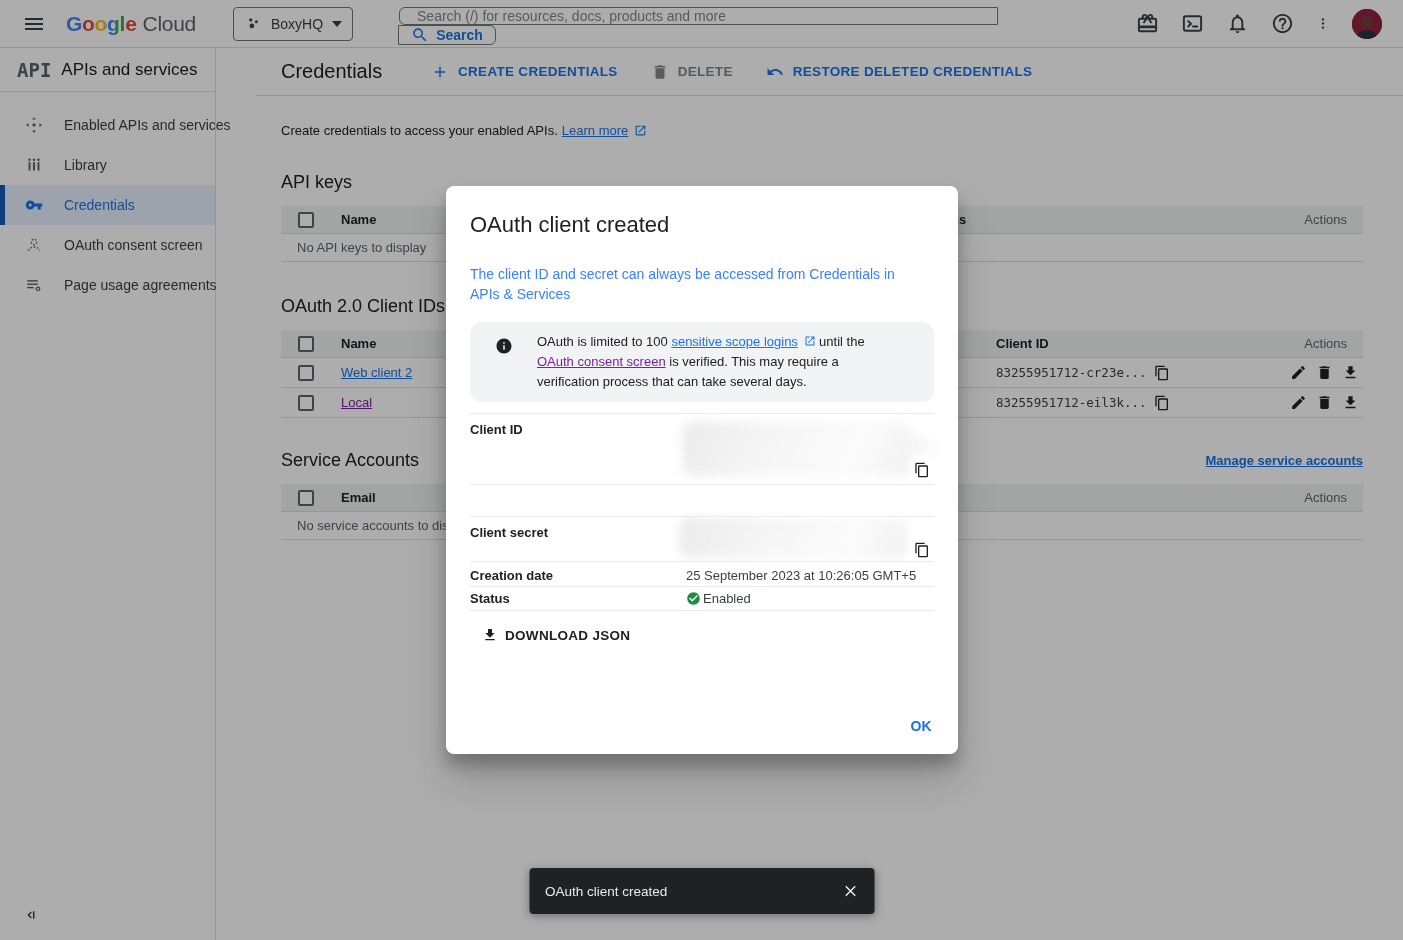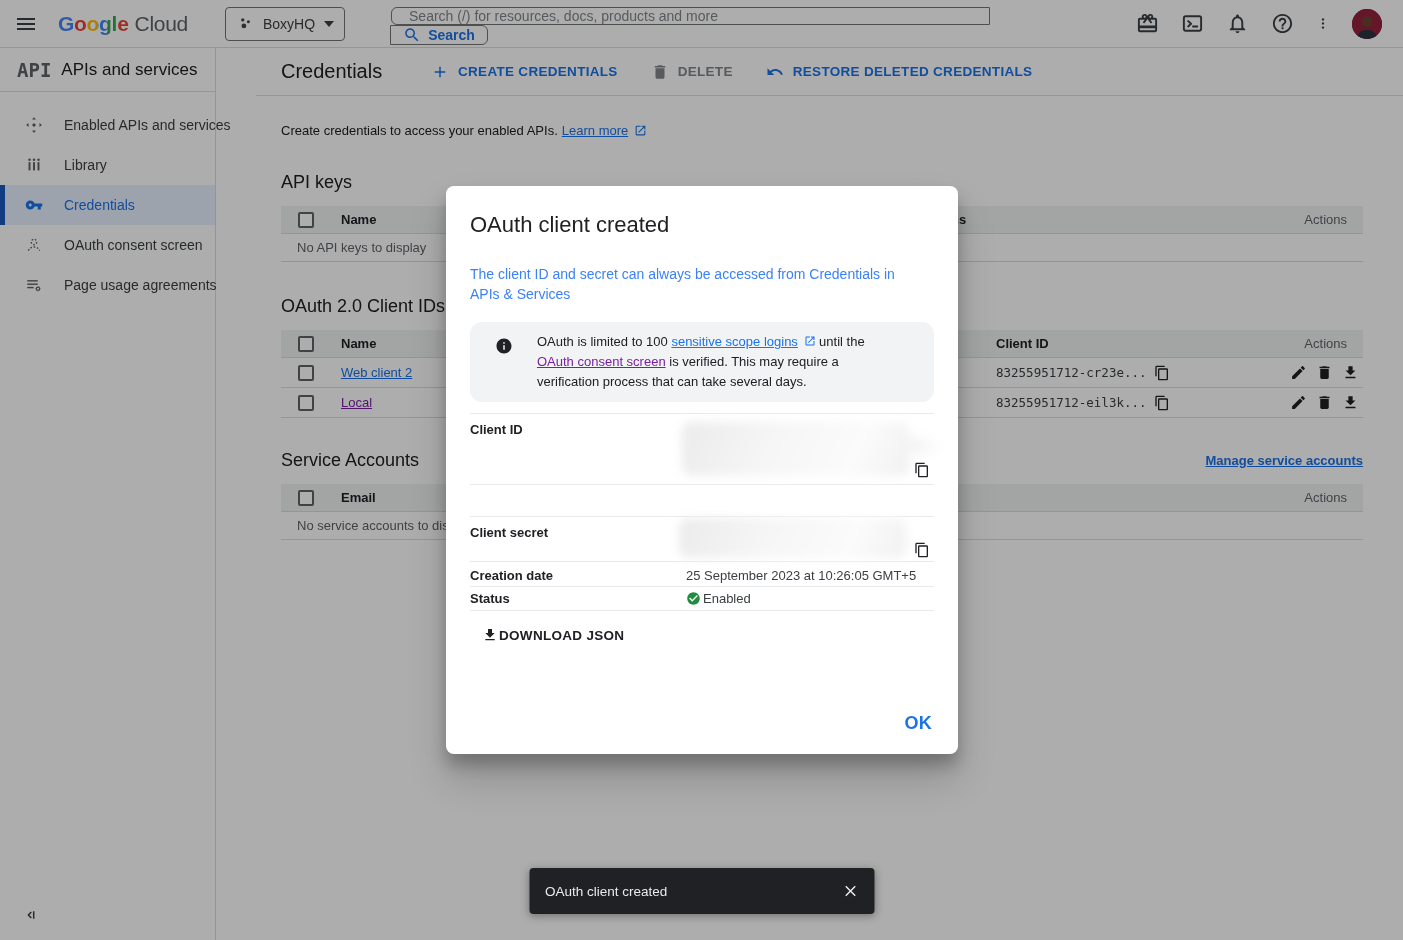--- a/index.html
+++ b/index.html
@@ -5,21 +5,21 @@
   * { margin:0; padding:0; box-sizing:border-box; }
   html,body { width:1403px; height:940px; }
   body { font-family:"Liberation Sans",sans-serif; background:#fff; overflow:hidden; }
   .app { position:relative; width:1403px; height:940px; background:#fff; overflow:hidden; }
   button { font-family:"Liberation Sans",sans-serif; cursor:pointer; }
   .ic { display:inline-flex; flex:none; }
   .ic svg { width:100%; height:100%; display:block; }
 
   
   .topbar { position:absolute; top:0; left:0; right:0; height:48px; background:#fff;
-            border-bottom:1px solid #dadce0; display:flex; align-items:center; padding:0 21px 0 14px; z-index:2; }
+            border-bottom:1px solid #dadce0; display:flex; align-items:center; padding:0 21px 0 22px; z-index:2; }
   .hamburger { width:24px; height:24px; color:#3c4043; background:none; border:none; padding:0; }
   .logo { display:flex; align-items:baseline; margin-left:20px; font-size:21px; letter-spacing:-0.3px; }
   .logo-google { font-weight:bold;
     background:linear-gradient(90deg,#4285F4 0 23%,#EA4335 23% 41%,#FBBC05 41% 56%,#4285F4 56% 70%,#34A853 70% 81%,#EA4335 81% 100%);
     -webkit-background-clip:text; background-clip:text; color:transparent; }
   .logo-cloud { color:#5f6368; margin-left:6px; }
   .project-btn { margin-left:37px; height:34px; display:flex; align-items:center; gap:9px;
             border:1px solid #747775; border-radius:4px; background:#fff; padding:0 10px 0 10px;
             font-size:14px; color:#3c4043; }
   .proj-ic { width:18px; height:18px; color:#444746; }
@@ -104,25 +104,25 @@
   .r-status { height:24px; } .r-status .dlabel,.r-status .dvalue { padding-top:4px; }
   .blob { position:absolute; border-radius:10px; filter:blur(5px);
           background:linear-gradient(115deg,#ebebeb,#f6f6f6 40%,#fbfbfb 75%,#f1f1f1); }
   .r-clientid .blob-main { left:-4px; top:8px; width:228px; height:54px; }
   .r-clientid .blob-small { left:221px; top:24px; width:30px; height:18px; }
   .r-clientid .copy-btn { position:absolute; right:4px; top:48px; }
   .r-secret .blob-main { left:-7px; top:1px; width:228px; height:40px; }
   .r-secret .copy-btn { position:absolute; right:4px; top:25px; }
   .status-val { display:flex; align-items:center; gap:2px; }
   .check-ic { width:15px; height:15px; color:#1e8e3e; }
-  .dl-btn { display:flex; align-items:center; gap:1px; margin:16px 0 0 12px; background:none; border:none;
+  .dl-btn { display:flex; align-items:center; gap:7px; margin:16px 0 0 12px; background:none; border:none;
             color:#202124; font-size:13.5px; font-weight:bold; letter-spacing:.3px; }
   .dl-btn .ic { width:16px; height:16px; }
   .ok-btn { position:absolute; right:26px; bottom:20px; background:none; border:none; color:#1a73e8;
-            font-size:18px; font-weight:bold; letter-spacing:.3px; }
+            font-size:14px; font-weight:bold; letter-spacing:.3px; }
   .toast { position:absolute; left:50%; transform:translateX(-50%); bottom:26px; width:345px; height:46px;
            background:#202124; border-radius:4px; display:flex; align-items:center; padding:0 6px 0 16px;
            z-index:30; box-shadow:0 2px 8px rgba(0,0,0,.35); }
   .toast-msg { flex:1; color:#e8eaed; font-size:13.5px; }
   .toast-close { width:36px; height:36px; display:flex; align-items:center; justify-content:center;
                  background:none; border:none; color:#e8eaed; }
   .toast-close .ic { width:18px; height:18px; }
   .collapse-btn { position:absolute; left:22px; bottom:16px; width:18px; height:18px; color:#3c4043;
                   background:none; border:none; padding:0; z-index:2; }
 </style>

